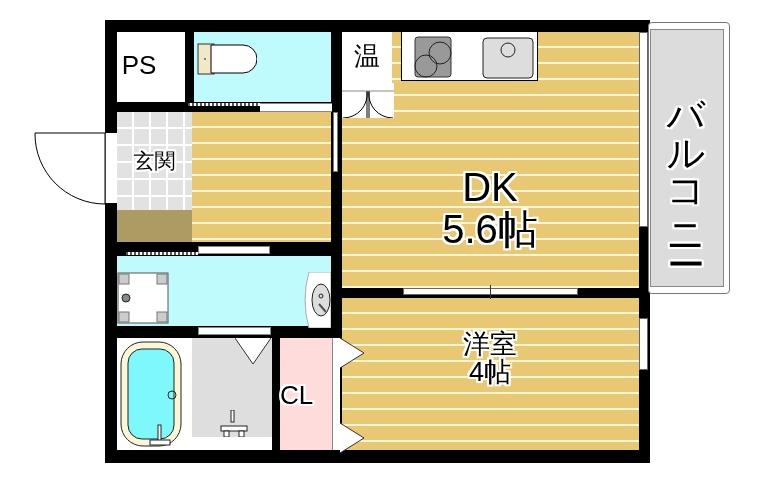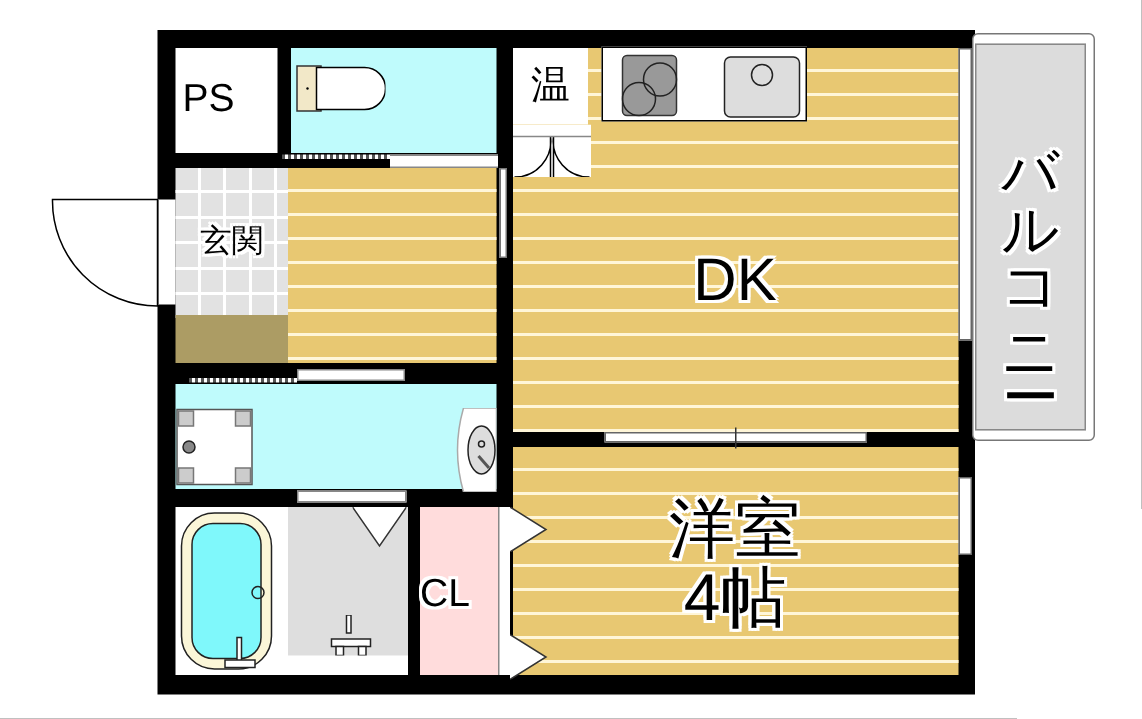--- a/index.html
+++ b/index.html
@@ -50,20 +50,21 @@
   <svg width="137" height="50" viewBox="0 0 137 50" style="position:absolute;left:0;top:0;">
     <rect x="13" y="5" width="36" height="40" rx="3" fill="#999" stroke="#333"></rect>
     <circle cx="24" cy="34" r="11" fill="none" stroke="#222"></circle>
     <circle cx="38" cy="21" r="11" fill="none" stroke="#222"></circle>
     <path d="M85 6 H127 A4 4 0 0 1 131 10 V42 A4 4 0 0 1 127 46 H85 A4 4 0 0 1 81 42 V10 A4 4 0 0 1 85 6 Z" fill="#ddd" stroke="#222"></path>
     <circle cx="106" cy="18" r="7" fill="none" stroke="#222"></circle>
   </svg>
 </div>
 <div class="label" style="left:400px;top:118px;width:180px;font-size:40px;margin-top:48px;">
   <div>DK</div>
+  <div>5.6帖</div>
 </div>
 
 <div class="abs tile" style="left:117px;top:112px;width:75px;height:100px;"></div>
 <div class="abs" style="left:117px;top:210px;width:75px;height:32px;background:#ac9c64;"></div>
 <div class="label" style="left:117px;top:150px;width:75px;font-size:21px;">玄関</div>
 
 <div class="abs" style="left:105px;top:133px;width:12px;height:70px;background:#fff;border-left:1px solid #888;box-sizing:border-box;"></div>
 <div class="abs" style="left:33px;top:132px;width:74px;height:74px;">
   <svg width="74" height="74" viewBox="0 0 74 74">
     <path d="M2 1 H72 V72 A70 70 0 0 1 2 1 Z" fill="#fff" stroke="#000" stroke-width="1"></path>
@@ -130,21 +131,21 @@
 <div class="abs" style="left:340px;top:338px;width:26px;height:30px;">
   <svg width="26" height="30" viewBox="0 0 26 30">
       <path d="M0 0 L24 15 L0 30" fill="#fff" stroke="#333"></path>
     </svg>
 </div>
 <div class="abs" style="left:340px;top:423px;width:26px;height:30px;">
   <svg width="26" height="30" viewBox="0 0 26 30">
       <path d="M0 0 L24 15 L0 30" fill="#fff" stroke="#333"></path>
     </svg>
 </div>
-<div class="label" style="left:400px;top:330px;width:180px;font-size:44px;">
+<div class="label" style="left:400px;top:330px;width:180px;font-size:27px;">
   <div>洋室</div>
   <div>4帖</div>
 </div>
 
 <div class="abs" style="left:403px;top:288px;width:175px;height:7px;background:#fff;border:1px solid #666;box-sizing:border-box;"></div>
 <div class="abs" style="left:490px;top:285px;width:1px;height:14px;background:#333;"></div>
 
 <div class="abs" style="left:639px;top:318px;width:9px;height:52px;background:#fff;border:1px solid #666;box-sizing:border-box;"></div>
 
 <div class="abs" style="left:639px;top:32px;width:9px;height:195px;background:#fff;border:1px solid #666;box-sizing:border-box;"></div>

